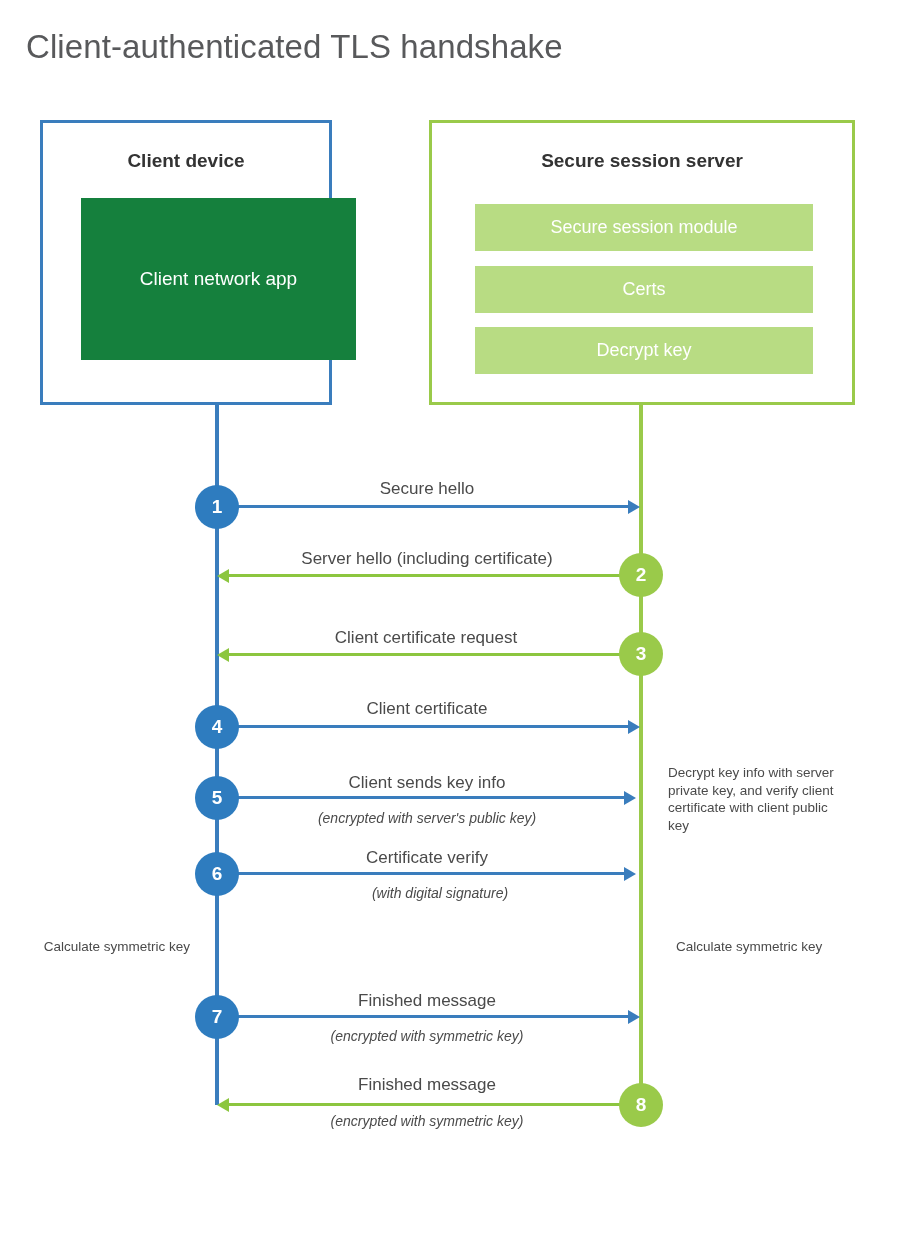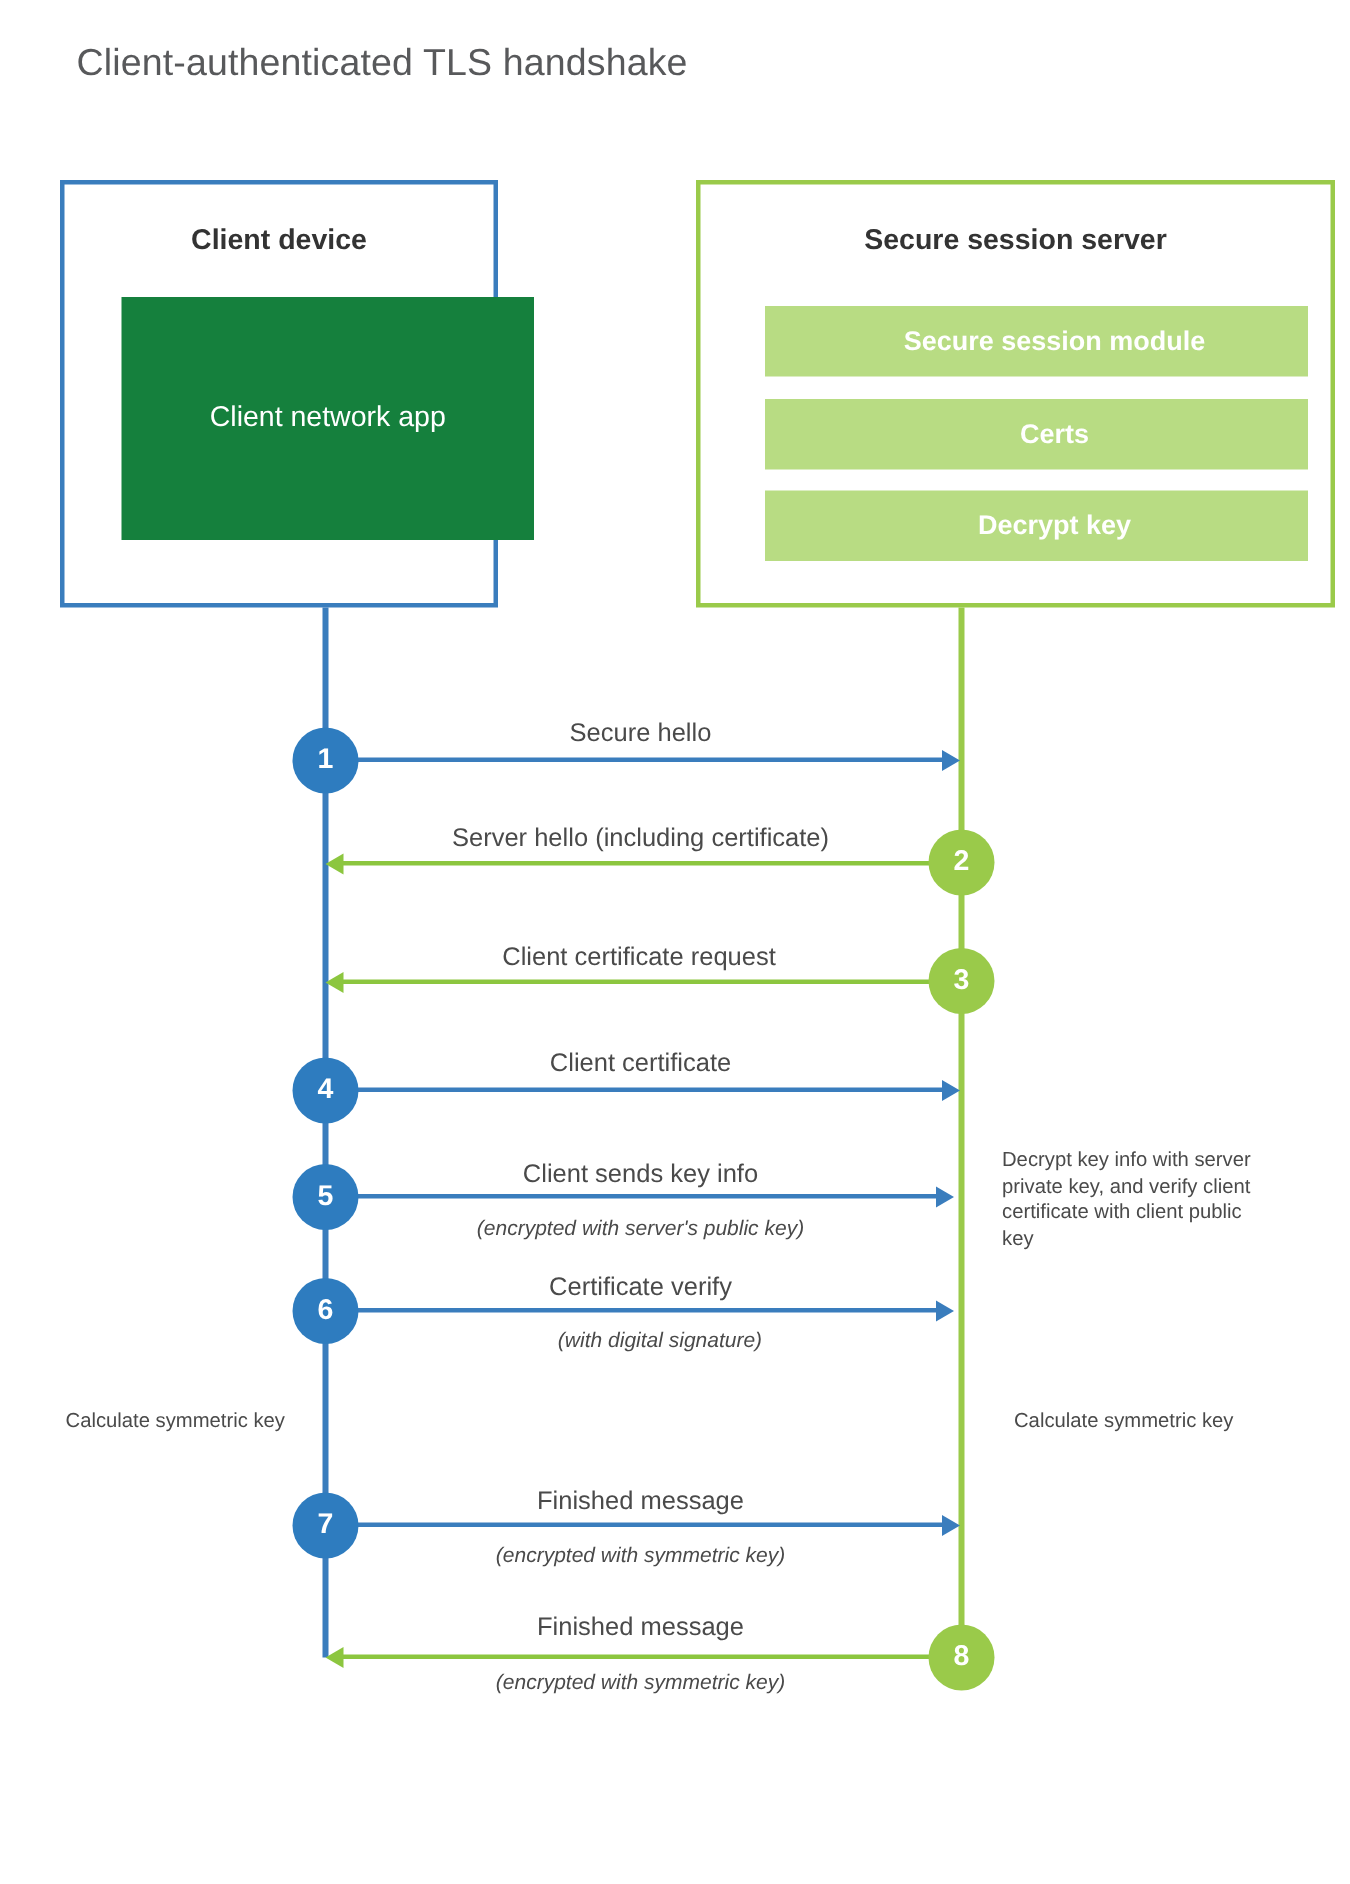--- a/index.html
+++ b/index.html
@@ -8,47 +8,47 @@
     background:#ffffff;
     font-family:"Liberation Sans", sans-serif;
     color:#3f3f3f;
     overflow:hidden;
     position:relative;
   }
   #stage{position:absolute;left:0;top:0;width:900px;height:1256px;}
 
   
   .title{
-    position:absolute;left:51px;top:28px;
-    font-size:25px;font-weight:400;color:#58595b;
+    position:absolute;left:26px;top:28px;
+    font-size:33px;font-weight:400;color:#58595b;
     letter-spacing:.1px;white-space:nowrap;
   }
 
   
   .actor-box{position:absolute;background:#fff;box-sizing:border-box;}
   .client-box{left:40px;top:120px;width:292px;height:285px;border:3px solid #3a7dbd;}
-  .server-box{left:429px;top:120px;width:426px;height:285px;border:3px solid #9aca4a;margin-left:35px;}
+  .server-box{left:429px;top:120px;width:426px;height:285px;border:3px solid #9aca4a;}
 
   .actor-title{
     position:absolute;left:0;right:0;top:27px;
     text-align:center;font-size:19px;font-weight:bold;color:#333333;
   }
 
   .client-app{
     position:absolute;left:38px;top:75px;width:275px;height:162px;
     background:#15803d;color:#ffffff;
     display:flex;align-items:center;justify-content:center;
     text-align:center;font-size:19px;line-height:26px;font-weight:400;
   }
 
   .srv-bar{
     position:absolute;left:43px;width:338px;height:47px;
     background:#b8dc83;color:#ffffff;
     display:flex;align-items:center;justify-content:center;
-    font-size:18px;font-weight:700;padding-left:24px;
+    font-size:18px;font-weight:400;
   }
   .srv-bar.b1{top:81px;}
   .srv-bar.b2{top:143px;}
   .srv-bar.b3{top:204px;}
 
   
   .lifeline{position:absolute;width:4px;}
   .lifeline.blue{background:#3a7dbd;left:215px;}
   .lifeline.green{background:#9aca4a;left:639px;}
 

